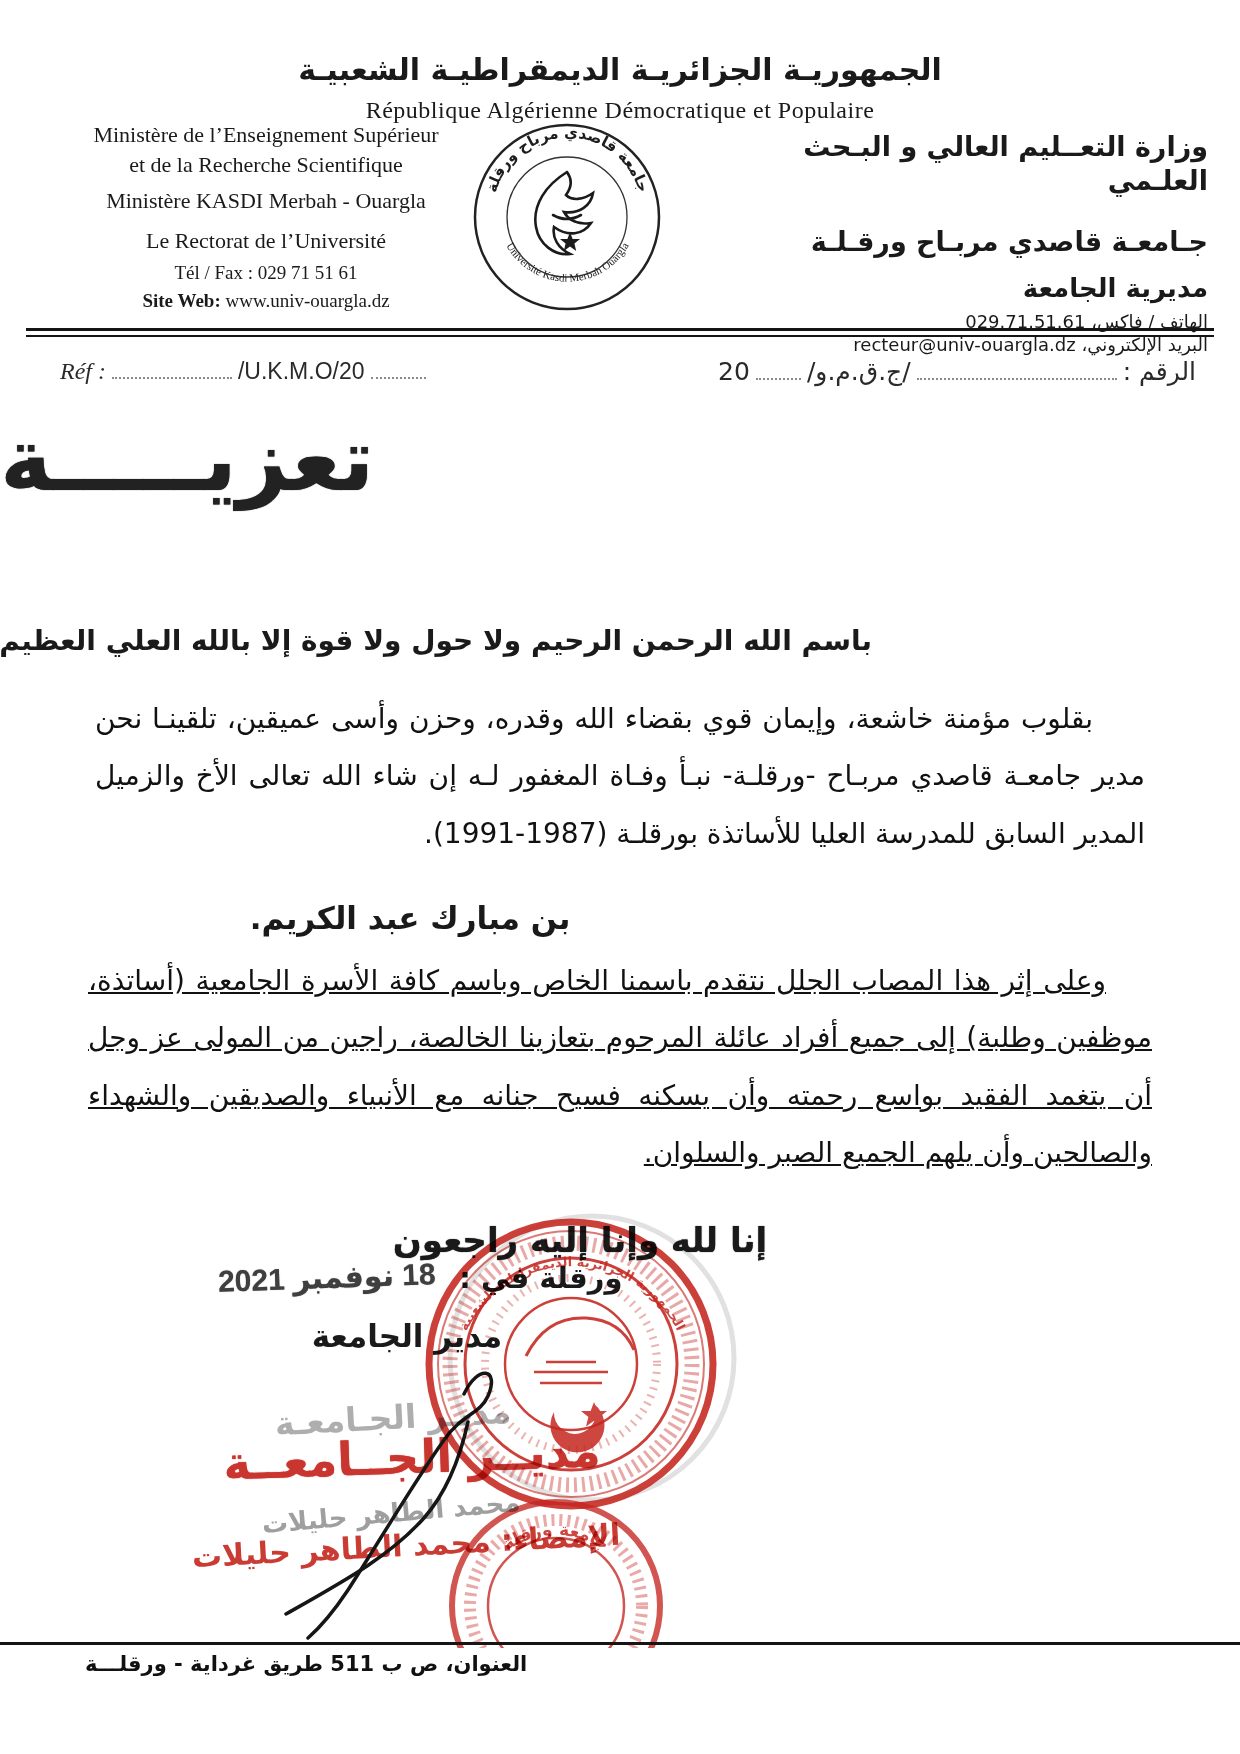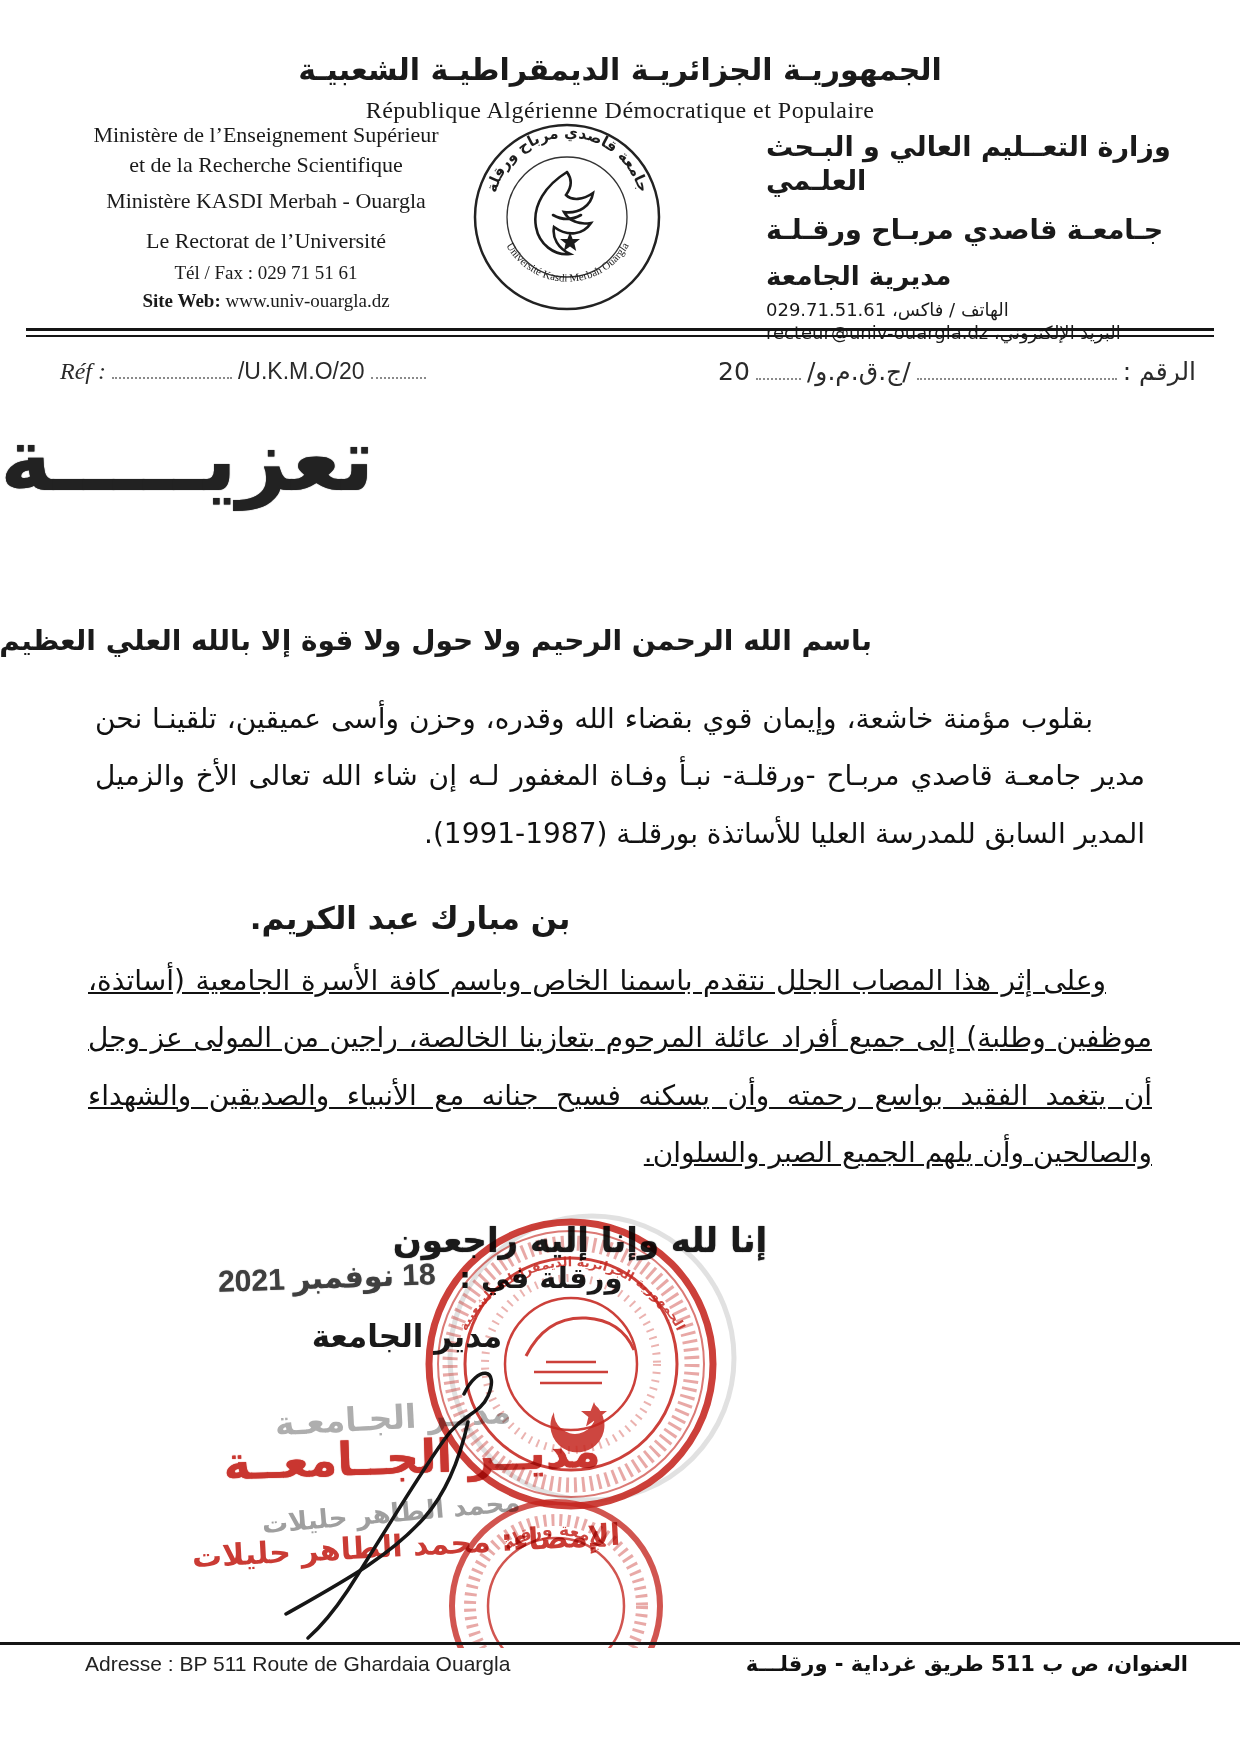--- a/index.html
+++ b/index.html
@@ -23,23 +23,23 @@
     font:400 24px var(--serif);letter-spacing:.5px;}
   .hdr-left{top:120px;left:48px;width:436px;text-align:center;font-family:var(--serif);}
   .hdr-left .l1{font-size:22px;line-height:30px;}
   .hdr-left .l2{font-size:22px;line-height:30px;}
   .hdr-left .l3{font-size:22px;margin-top:8px;}
   .hdr-left .l4{font-size:22px;margin-top:14px;}
   .hdr-left .l5{font-size:19px;margin-top:8px;}
   .hdr-left .l6{font-size:19px;margin-top:6px;}
   .hdr-left .l6 .lbl{font-weight:700;}
   .logo-wrap{top:120px;left:470px;width:195px;height:195px;}
-  .hdr-right{top:130px;left:766px;width:442px;text-align:left;direction:rtl;font-family:var(--ar-font);}
+  .hdr-right{top:130px;left:766px;width:442px;text-align:right;direction:rtl;font-family:var(--ar-font);}
   .hdr-right .r1{font-size:27px;font-weight:700;line-height:34px;}
-  .hdr-right .r2{font-size:27px;font-weight:700;margin-top:16px;}
+  .hdr-right .r2{font-size:27px;font-weight:700;margin-top:28px;}
   .hdr-right .r3{font-size:26px;font-weight:700;margin-top:16px;}
   .hdr-right .r4{font-size:18px;margin-top:8px;}
   .hdr-right .r5{font-size:18px;margin-top:2px;}
   .rule-top{top:328px;left:26px;right:26px;height:4px;
     border-top:3px solid #151515;border-bottom:2px solid #151515;}
   
   .ref-row{top:352px;left:60px;right:44px;display:flex;justify-content:space-between;align-items:flex-start;}
   .ref-left{font:italic 400 24px var(--serif);color:#2a2a2a;}
   .ref-left .val{font-style:normal;font-family:var(--sans);font-size:23px;}
   .ref-right{direction:rtl;font:400 25px var(--ar-font);color:#2a2a2a;}
@@ -209,17 +209,16 @@
       <circle cx="150" cy="400" r="86" stroke-width="12" stroke-dasharray="3 5" opacity="0.5"></circle>
       <circle cx="150" cy="400" r="68" stroke-width="2.5"></circle>
     </g>
     <text font-size="17" font-weight="bold" fill="#c5261f" opacity="0.85" font-family="DejaVu Sans, sans-serif">
       <textPath href="#sealBottomArc" startOffset="50%" text-anchor="middle">جامعة ورقلة</textPath>
     </text>
   </svg>
 
   <div class="abs rule-bottom"></div>
   <div class="abs footer-row">
-    <div class="footer-fr">Adresse : BP 511 Route de Ghardaia Ouargla</div>
     <div class="footer-ar">العنوان، ص ب 511 طريق غرداية - ورقلـــة</div>
   </div>
 
 </div>
 
 </body></html>

